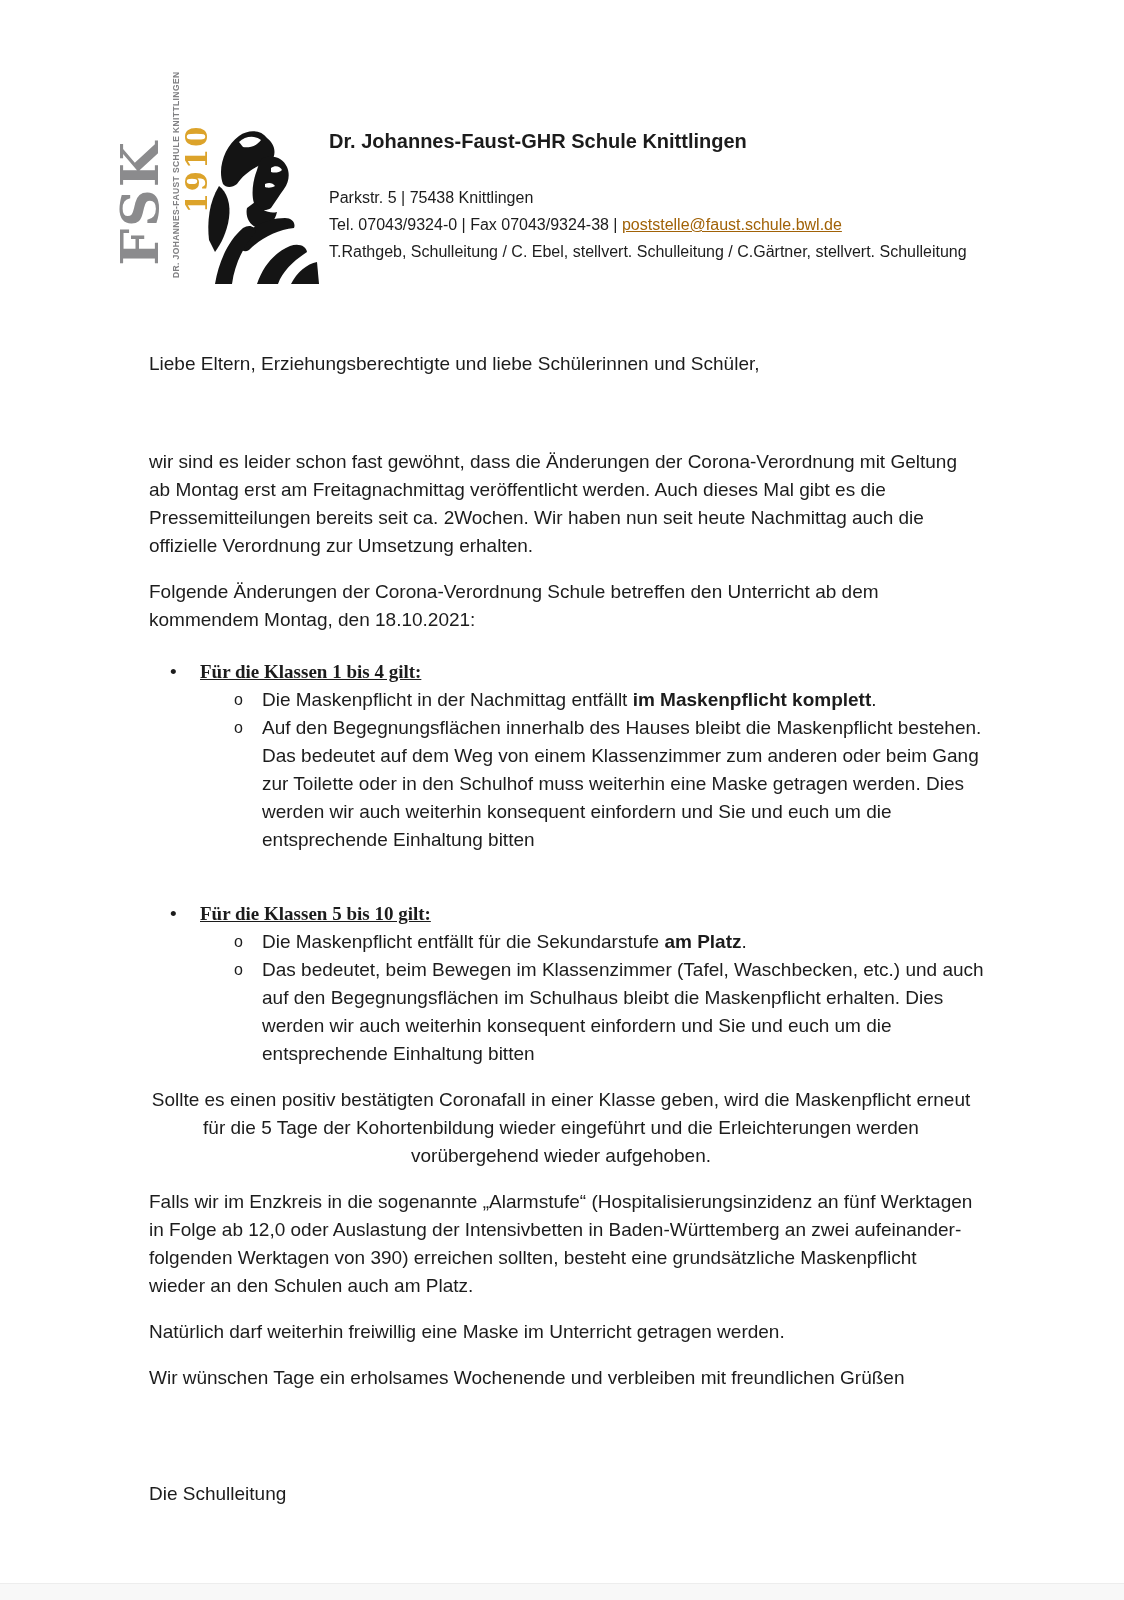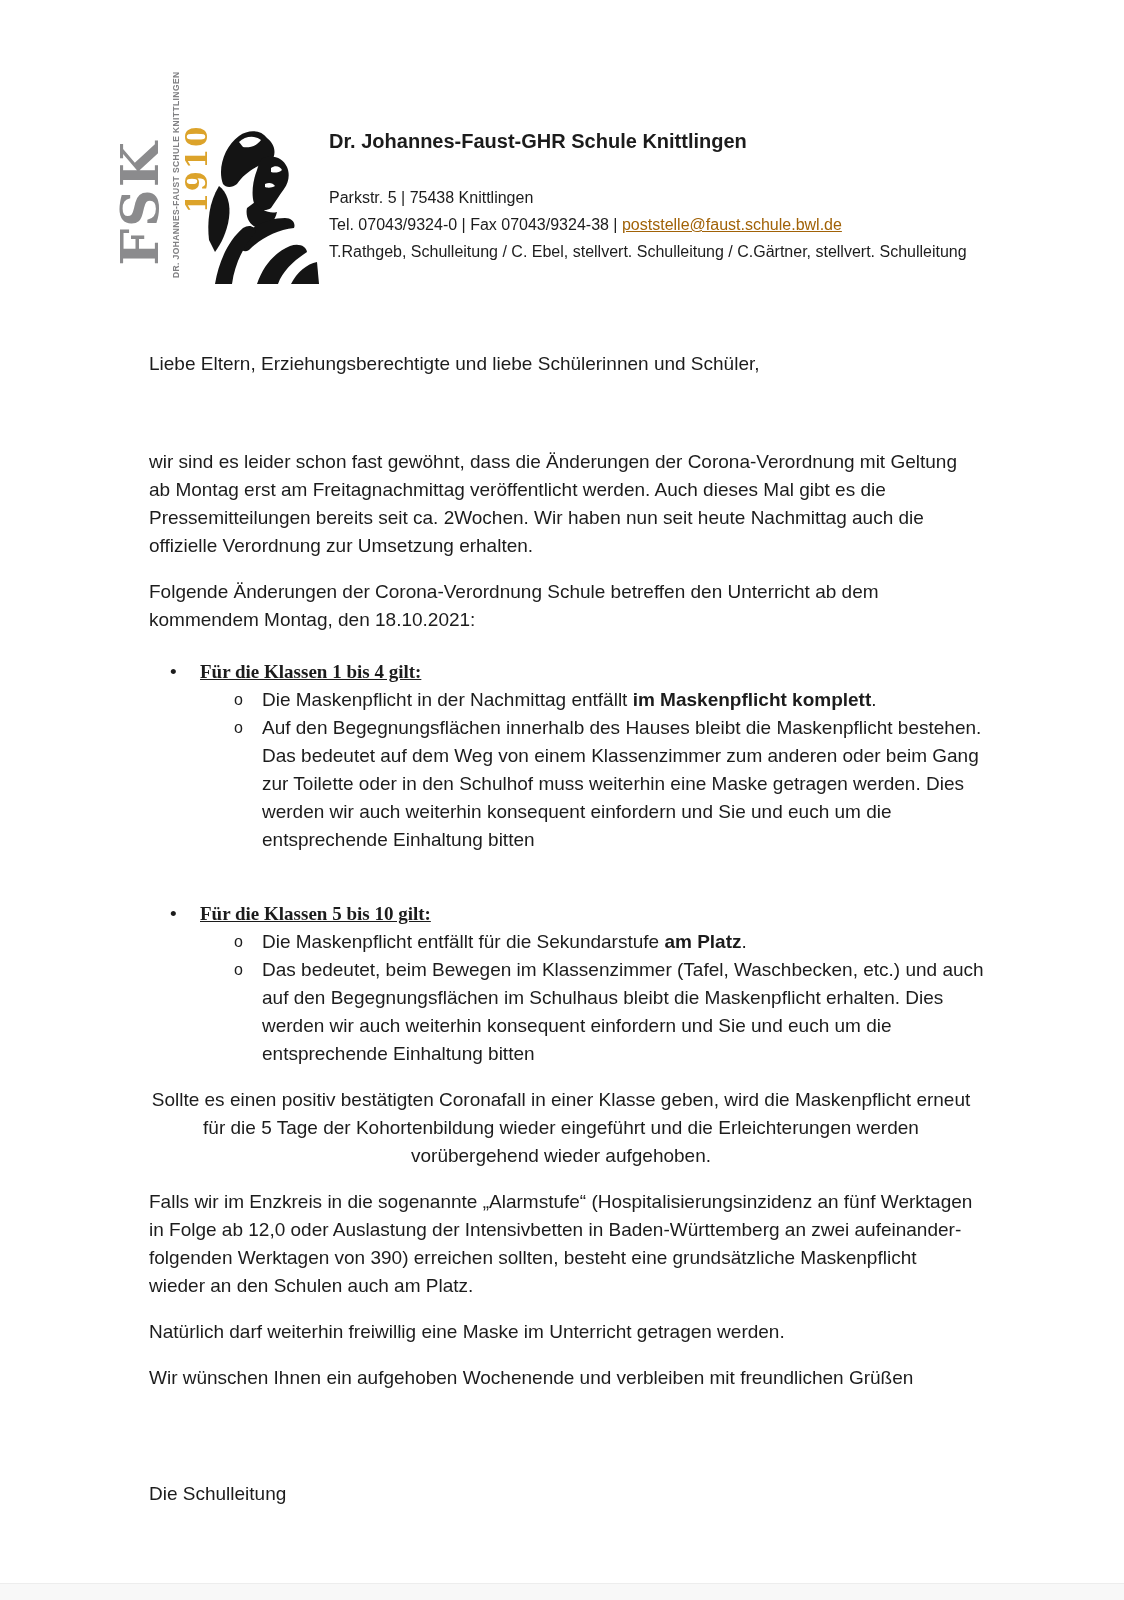--- a/index.html
+++ b/index.html
@@ -143,20 +143,20 @@
         <div class="b2-text"><span>Das bedeutet, beim Bewegen im Klassenzimmer (Tafel, Waschbecken, etc.) und auch auf den Begegnungsflächen im Schulhaus bleibt die Maskenpflicht erhalten. Dies werden wir auch weiterhin konsequent einfordern und Sie und euch um die entsprechende Einhaltung bitten</span><strong></strong><span></span></div>
       </div>
     </div>
 
     <p class="para after-sections">Sollte es einen positiv bestätigten Coronafall in einer Klasse geben, wird die Maskenpflicht erneut für die 5 Tage der Kohortenbildung wieder eingeführt und die Erleichterungen werden vorübergehend wieder aufgehoben.</p>
 
     <p class="para">Falls wir im Enzkreis in die sogenannte „Alarmstufe“ (Hospitalisierungsinzidenz an fünf Werktagen in Folge ab 12,0 oder Auslastung der Intensivbetten in Baden-Württemberg an zwei aufeinander-folgenden Werktagen von 390) erreichen sollten, besteht eine grundsätzliche Maskenpflicht wieder an den Schulen auch am Platz.</p>
 
     <p class="para">Natürlich darf weiterhin freiwillig eine Maske im Unterricht getragen werden.</p>
 
-    <p class="para">Wir wünschen Ihnen ein aufgehoben Wochenende und verbleiben mit freundlichen Grüßen</p>
+    <p class="para">Wir wünschen Tage ein erholsames Wochenende und verbleiben mit freundlichen Grüßen</p>
 
     <p class="signature">Die Schulleitung</p>
 
   </main>
 
   <div class="page-bottom-edge"></div>
 </div>
 
 </body></html>

